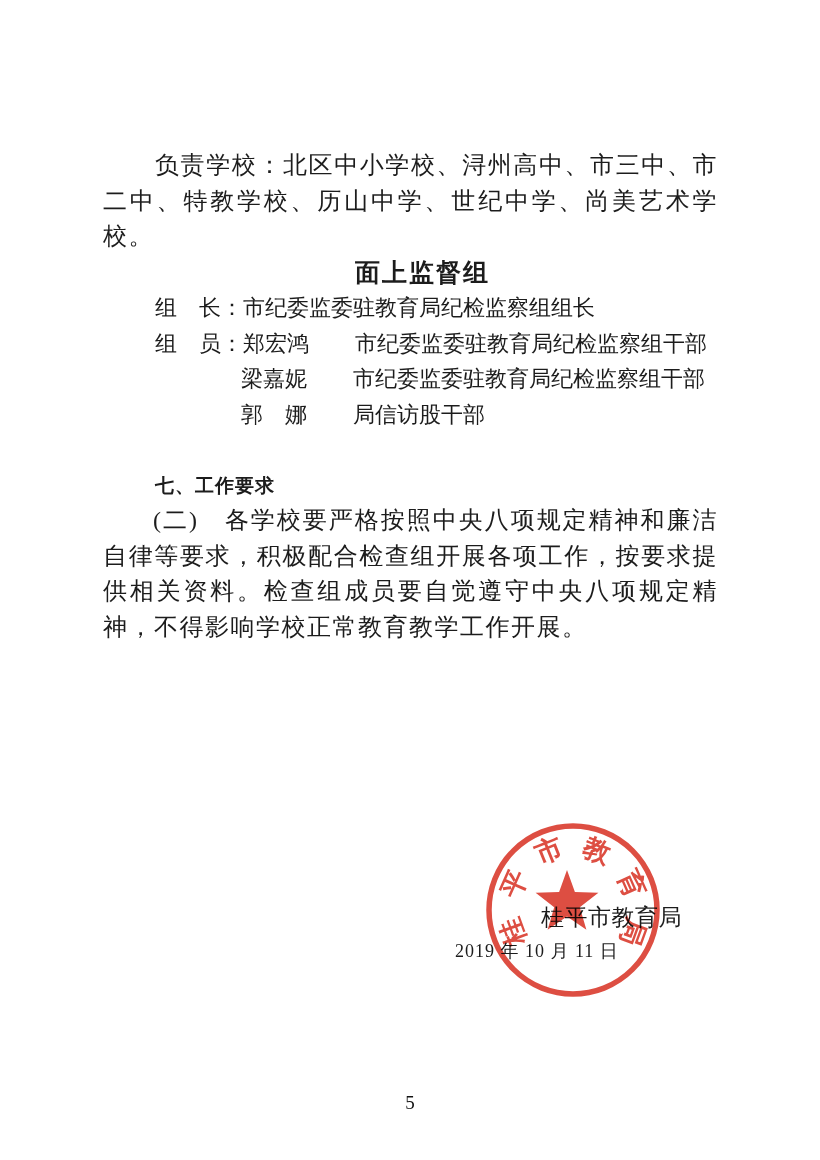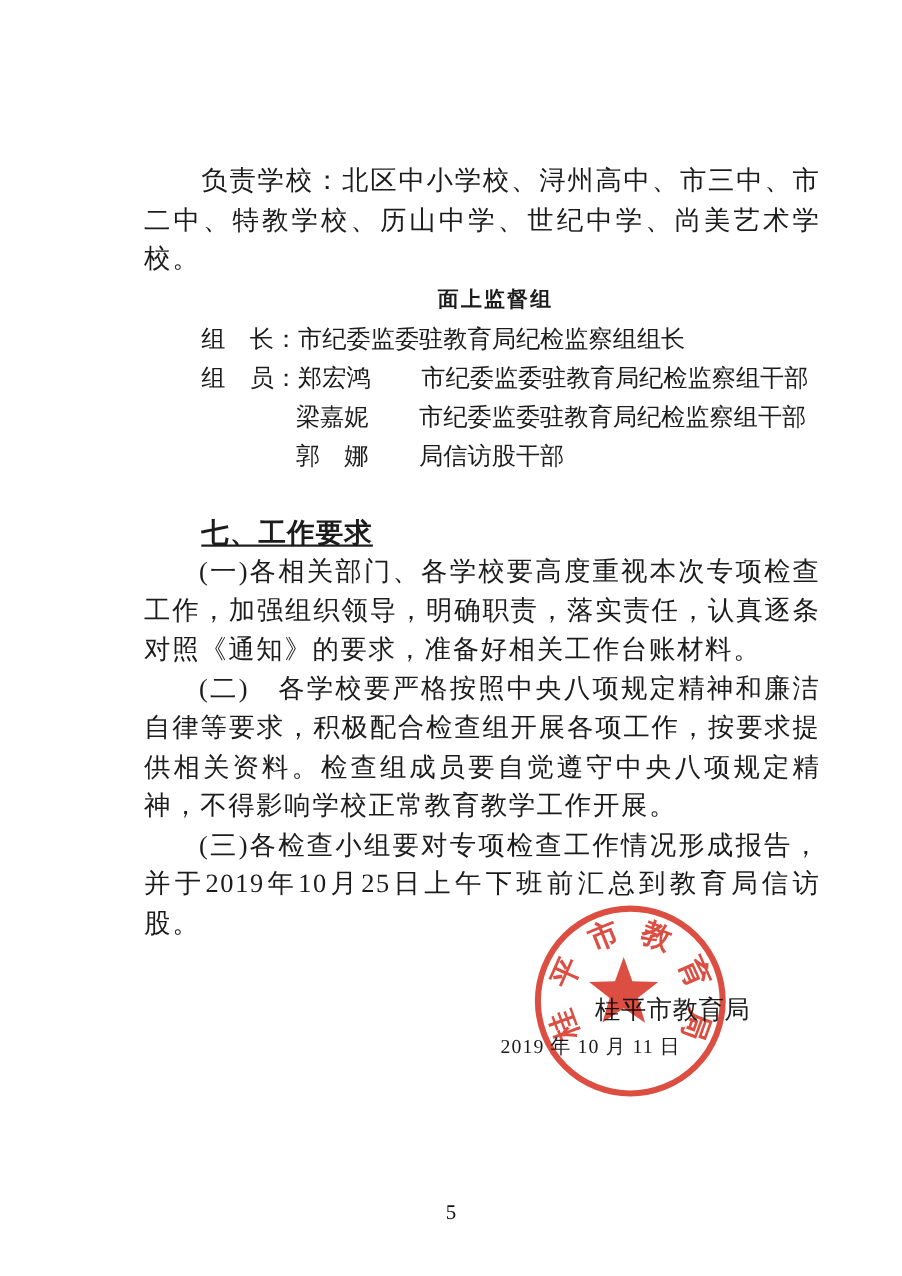--- a/index.html
+++ b/index.html
@@ -5,34 +5,34 @@
   html,body{margin:0;padding:0;background:#ffffff;}
   #page{
     position:relative;width:820px;height:1160px;background:#ffffff;
     overflow:hidden;
     font-family:"Liberation Serif","DejaVu Serif",serif;
     color:#1c1c1c;
   }
   .doc{
     position:absolute;left:103px;top:148px;width:615px;
     font-size:24px;line-height:35.5px;letter-spacing:1.5px;
-    text-align:justify;text-justify:inter-character;margin-left:28px;
+    text-align:justify;text-justify:inter-character;
   }
   .doc p{margin:0;padding:0;}
   .para-indent{text-indent:52px;}
   .para-indent-sm{text-indent:50px;}
   .group-title{
     font-family:"Liberation Sans","DejaVu Sans",sans-serif;
-    font-weight:bold;font-size:19px;letter-spacing:2px;
+    font-weight:bold;font-size:25px;letter-spacing:2px;
     text-align:center;text-indent:24px;
   }
   .section-heading{
     font-family:"Liberation Sans","DejaVu Sans",sans-serif;
-    font-weight:bold;font-size:25px;letter-spacing:1px;
-    text-indent:52px;text-align:left;text-decoration:underline;
+    font-weight:bold;font-size:19px;letter-spacing:1px;
+    text-indent:52px;text-align:left;
   }
   .roster{letter-spacing:0;font-size:22px;}
   .roster-row{display:flex;padding-left:52px;height:35.5px;align-items:baseline;line-height:35.5px;}
   .r-label{flex:0 0 86px;white-space:nowrap;letter-spacing:0;}
   .r-name{flex:0 0 112px;white-space:nowrap;}
   .r-role{flex:1 1 auto;white-space:nowrap;}
   .sig-org{
     position:absolute;left:497px;top:902px;font-size:23px;letter-spacing:0.5px;margin-left:44px;
   }
   .sig-date{
@@ -81,23 +81,21 @@
         <span class="r-name">郭　娜</span>
         <span class="r-role">局信访股干部</span>
       </div>
       <div class="roster-row">
         <span class="r-label"></span>
       </div>
     </div>
 
     <div class="section-heading">七、工作要求</div>
 
-    <p class="para-indent-sm">(一)各相关部门、各学校要高度重视本次专项检查工作，加强组织领导，明确职责，落实责任，认真逐条对照《通知》的要求，准备好相关工作台账材料。</p>
     <p class="para-indent-sm">(二)　各学校要严格按照中央八项规定精神和廉洁自律等要求，积极配合检查组开展各项工作，按要求提供相关资料。检查组成员要自觉遵守中央八项规定精神，不得影响学校正常教育教学工作开展。</p>
-    <p class="para-indent-sm">(三)各检查小组要对专项检查工作情况形成报告，并于2019年10月25日上午下班前汇总到教育局信访股。</p>
   </div>
 
   <div class="sig-org">桂平市教育局</div>
   <div class="sig-date">2019 年 10 月 11 日</div>
 
   <svg class="seal" viewBox="0 0 204 204" xmlns="http://www.w3.org/2000/svg">
     <circle cx="102" cy="102" r="84" fill="none" stroke-width="5.5" stroke="#d93527"></circle>
     <polygon points="96,62 103.9,84.1 127.4,84.8 108.8,99.2 115.4,121.7 96,108.5 76.6,121.7 83.2,99.2 64.6,84.8 88.1,84.1" fill="#d93527"></polygon>
     <text text-anchor="middle" dominant-baseline="central" transform="translate(41.9,123.9) rotate(-110)" fill="#d93527">桂</text>
     <text text-anchor="middle" dominant-baseline="central" transform="translate(43.5,76.0) rotate(-66)" fill="#d93527">平</text>

